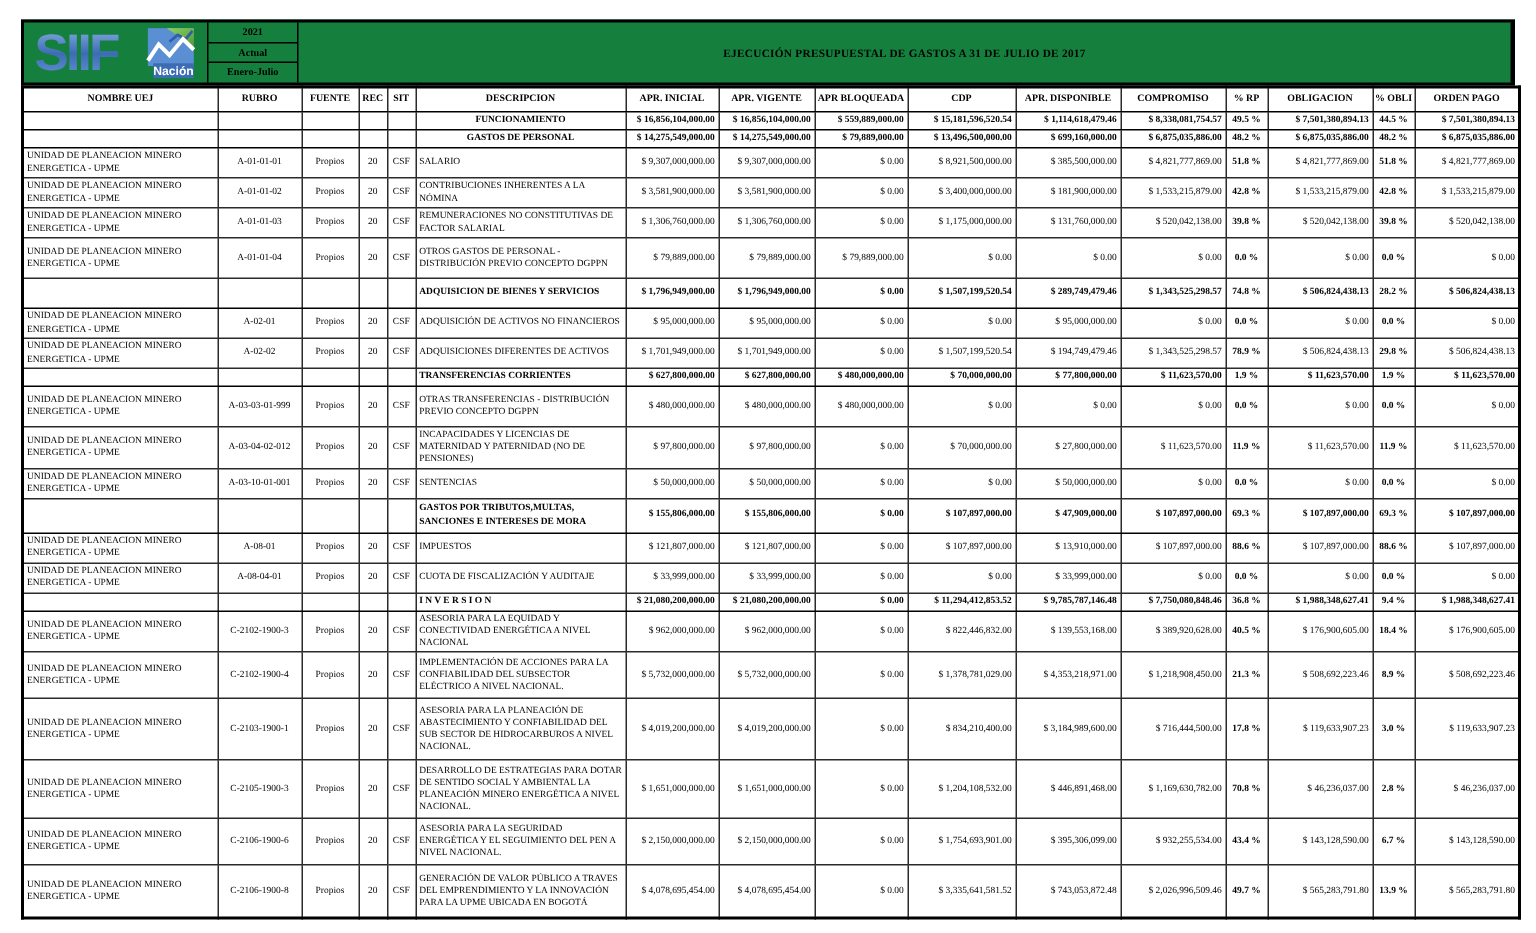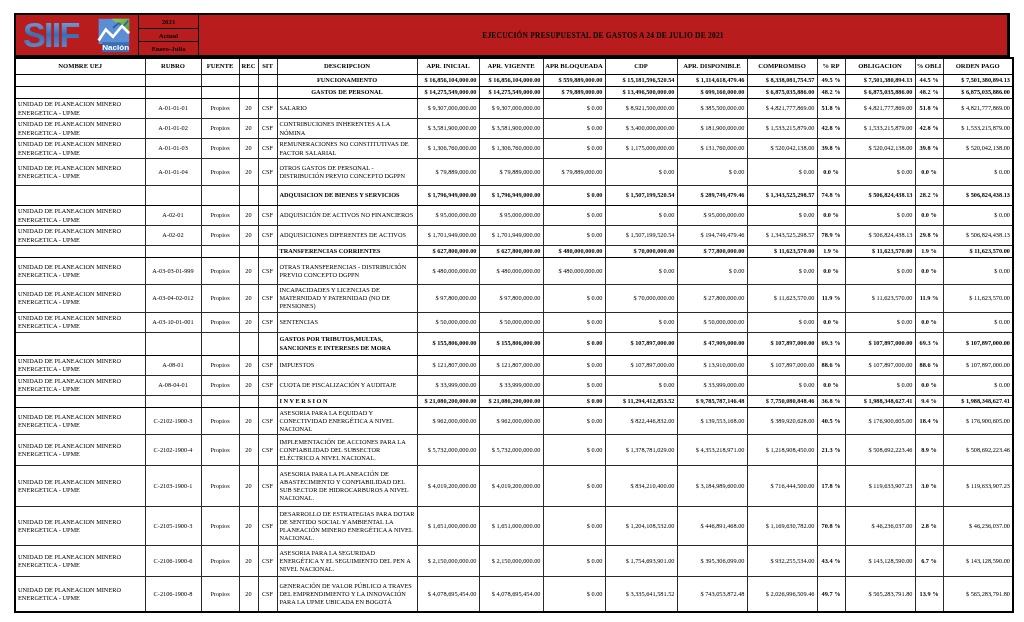--- a/index.html
+++ b/index.html
@@ -1,20 +1,20 @@
 <!DOCTYPE html>
 <html><head>
 <meta charset="utf-8">
 <style>
   html,body { margin:0; padding:0; background:#ffffff; }
   body { width:1024px; height:622px; font-family:"Liberation Serif", serif; color:#000; }
   .sheet { position:relative; width:996px; margin:0 auto; padding-top:13px; }
 
   
-  .hdr { display:flex; border:2px solid #000; height:44px; box-sizing:border-box; background:#b91c1c; }
+  .hdr { display:flex; border:2px solid #000; height:44px; box-sizing:border-box; background:#15803d; }
   .siif-box { width:122px; border-right:1px solid #000; display:flex; align-items:center; justify-content:center; }
   .period-box { width:59px; border-right:1px solid #000; display:flex; flex-direction:column; }
   .period-cell { flex:1; display:flex; align-items:center; justify-content:center;
                  font-weight:bold; font-size:6.8px; border-bottom:1px solid #000; }
   .period-cell:last-child { border-bottom:none; }
   .title-box { flex:1; display:flex; align-items:center; justify-content:center;
                font-weight:bold; font-size:7.5px; letter-spacing:.2px; border-right:1px solid #000; text-align:center; }
   .upme-box { width:156px; display:flex; align-items:center; justify-content:center; }
 
   
@@ -66,21 +66,21 @@
         <text x="103" y="37" text-anchor="middle" font-family="Liberation Sans, sans-serif" font-weight="bold" font-size="9" fill="#ffffff">Nación</text>
       </svg>
     </div>
 
     <div class="period-box">
       <div class="period-cell">2021</div>
       <div class="period-cell">Actual</div>
       <div class="period-cell">Enero-Julio</div>
     </div>
 
-    <div class="title-box">EJECUCIÓN PRESUPUESTAL DE GASTOS A 24 DE JULIO DE 2021</div>
+    <div class="title-box">EJECUCIÓN PRESUPUESTAL DE GASTOS A 31 DE JULIO DE 2017</div>
 
   </div>
 
   <table class="budget">
       <colgroup>
         <col style="width: 130px;">
         <col style="width: 56px;">
         <col style="width: 38px;">
         <col style="width: 19px;">
         <col style="width: 19px;">

